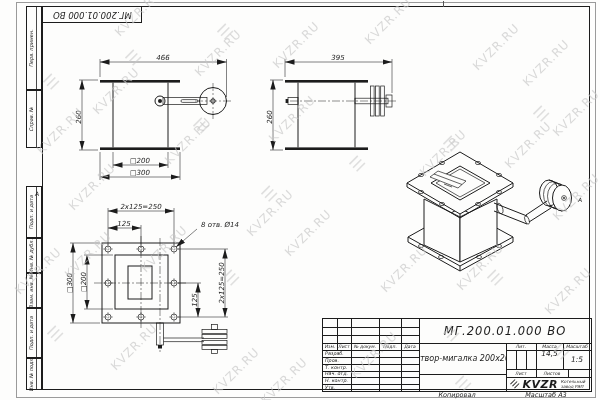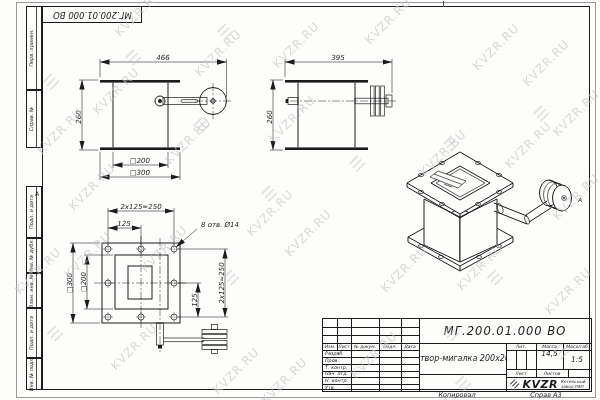--- a/index.html
+++ b/index.html
@@ -390,15 +390,15 @@
       <span class="logo-glyph">☰</span>
       <span class="logo-text">KVZR</span>
       <span class="company">
         <span>Котельный</span>
         <span>завод РЭП</span>
       </span>
     </div>
   </div>
 
   <div class="foot copied">Копировал</div>
-  <div class="foot format">Справ А3</div>
+  <div class="foot format">Масштаб А3</div>
 
 </div>
 
 </body></html>

